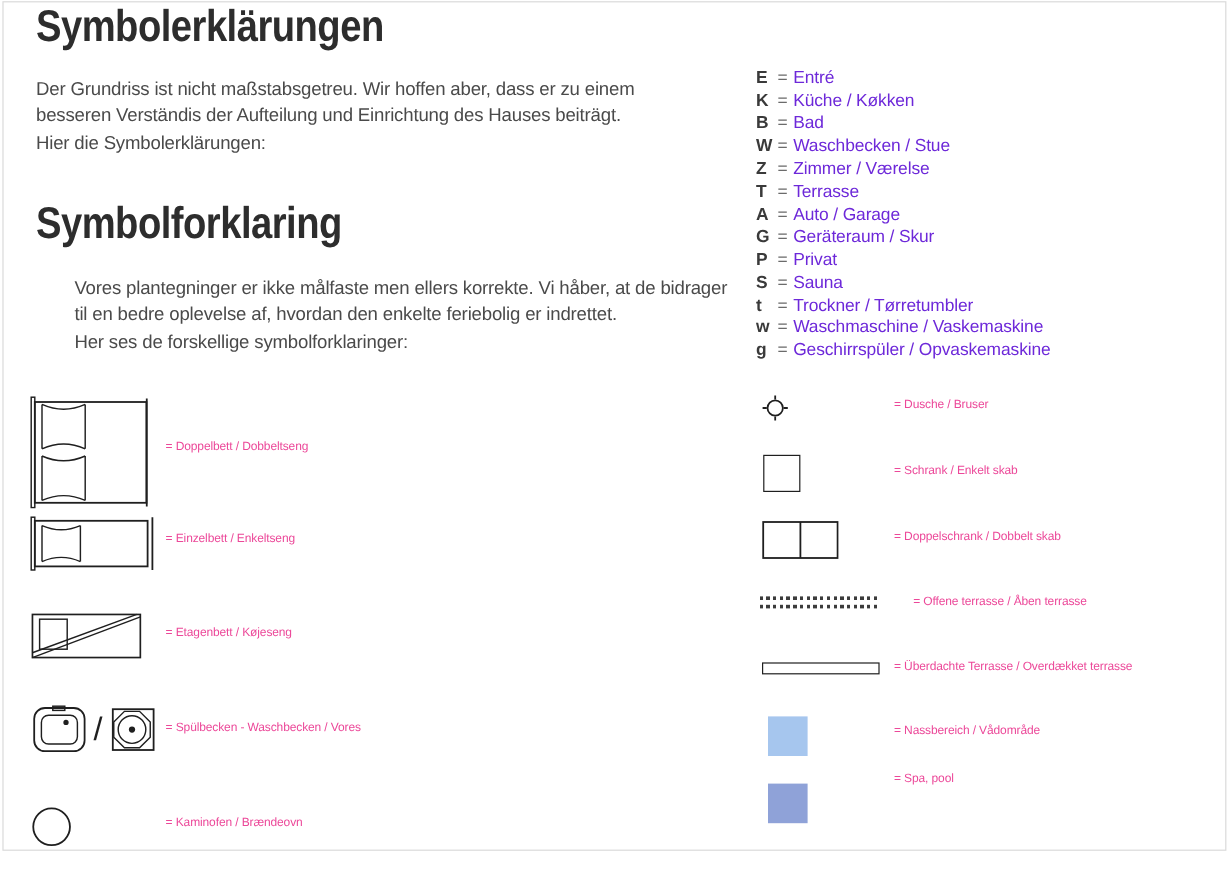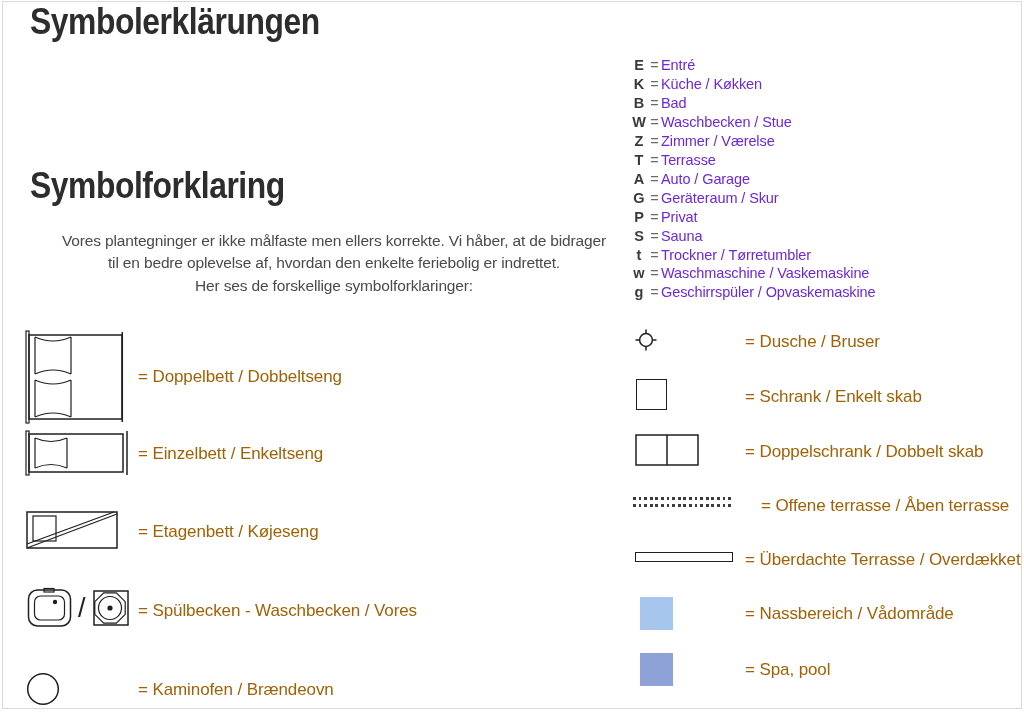--- a/index.html
+++ b/index.html
@@ -4,21 +4,20 @@
 <style>
   html, body { margin: 0; padding: 0; background: #ffffff; }
   .page {
     position: relative;
     width: 1024px;
     height: 712px;
     background: #ffffff;
     font-family: "Liberation Sans", sans-serif;
     overflow: hidden;
     color: #444;
-    text-align: center;
   }
   .page-border {
     position: absolute;
     left: 2px; top: 1px; right: 2px; bottom: 3px;
     border: 1px solid #dadada;
     pointer-events: none;
   }
   .title {
     position: absolute;
     left: 30px;
@@ -49,22 +48,22 @@
   .room-legend { position: absolute; left: 630px; top: 56px; }
   .ll-row { display: flex; align-items: baseline; line-height: 18.95px; font-size: 14.5px; }
   .ll-letter { width: 18px; font-weight: bold; color: #3a3a3a; }
   .ll-eq { width: 13px; color: #6b6b6b; }
   .ll-def { color: #6d28d9; white-space: nowrap; letter-spacing: -0.1px; }
 
   
   .sym { position: absolute; }
   .sym-label {
     position: absolute;
-    font-size: 17px;
-    color: #a16207;
+    font-size: 10px;
+    color: #ec4899;
     letter-spacing: -0.1px;
     white-space: nowrap;
   }
   svg.glyph { display: block; }
   svg.glyph * { stroke: #1f1f1f; fill: none; stroke-width: 1.5; }
   svg.glyph .fill { fill: #1f1f1f; stroke: none; }
   svg.glyph .thin { stroke-width: 1.2; }
 
   .slash { font-size: 27px; color: #1f1f1f; line-height: 40px; padding: 0 1px; }
   .sinks { display: flex; align-items: center; gap: 5px; }
@@ -75,20 +74,23 @@
   .dash-row + .dash-row { margin-top: 4.4px; }
   .color-square { width: 33px; height: 33px; }
 </style>
 </head>
 <body>
 
 <div class="page">
   <div class="page-border"></div>
 
   <div class="title title-de">Symbolerklärungen</div>
+  <div class="para para-de">Der Grundriss ist nicht maßstabsgetreu. Wir hoffen aber, dass er zu einem
+besseren Verständis der Aufteilung und Einrichtung des Hauses beiträgt.
+Hier die Symbolerklärungen:</div>
 
   <div class="title title-da">Symbolforklaring</div>
   <div class="para para-da">Vores plantegninger er ikke målfaste men ellers korrekte. Vi håber, at de bidrager
 til en bedre oplevelse af, hvordan den enkelte feriebolig er indrettet.
 Her ses de forskellige symbolforklaringer:</div>
 
   <div class="room-legend">
     <div class="ll-row">
         <span class="ll-letter">E</span>
         <span class="ll-eq">=</span>
@@ -239,14 +241,14 @@
   </div>
   <div class="sym-label" style="left:745px; top:496px;margin-left:16px;">= Offene terrasse / Åben terrasse</div>
 
   <div class="sym bar-covered" style="left:635px; top:552px;"></div>
   <div class="sym-label" style="left:745px; top:550px;">= Überdachte Terrasse / Overdækket terrasse</div>
 
   <div class="sym color-square" style="left: 640px; top: 597px; background-color: rgb(166, 198, 238);"></div>
   <div class="sym-label" style="left:745px; top:604px;">= Nassbereich / Vådområde</div>
 
   <div class="sym color-square" style="left: 640px; top: 653px; background-color: rgb(143, 162, 216);"></div>
-  <div class="sym-label" style="left:745px; top:660px;">= Spa, pool</div>
+  <div class="sym-label" style="left:745px; top:644px;">= Spa, pool</div>
 </div>
 
 </body></html>

